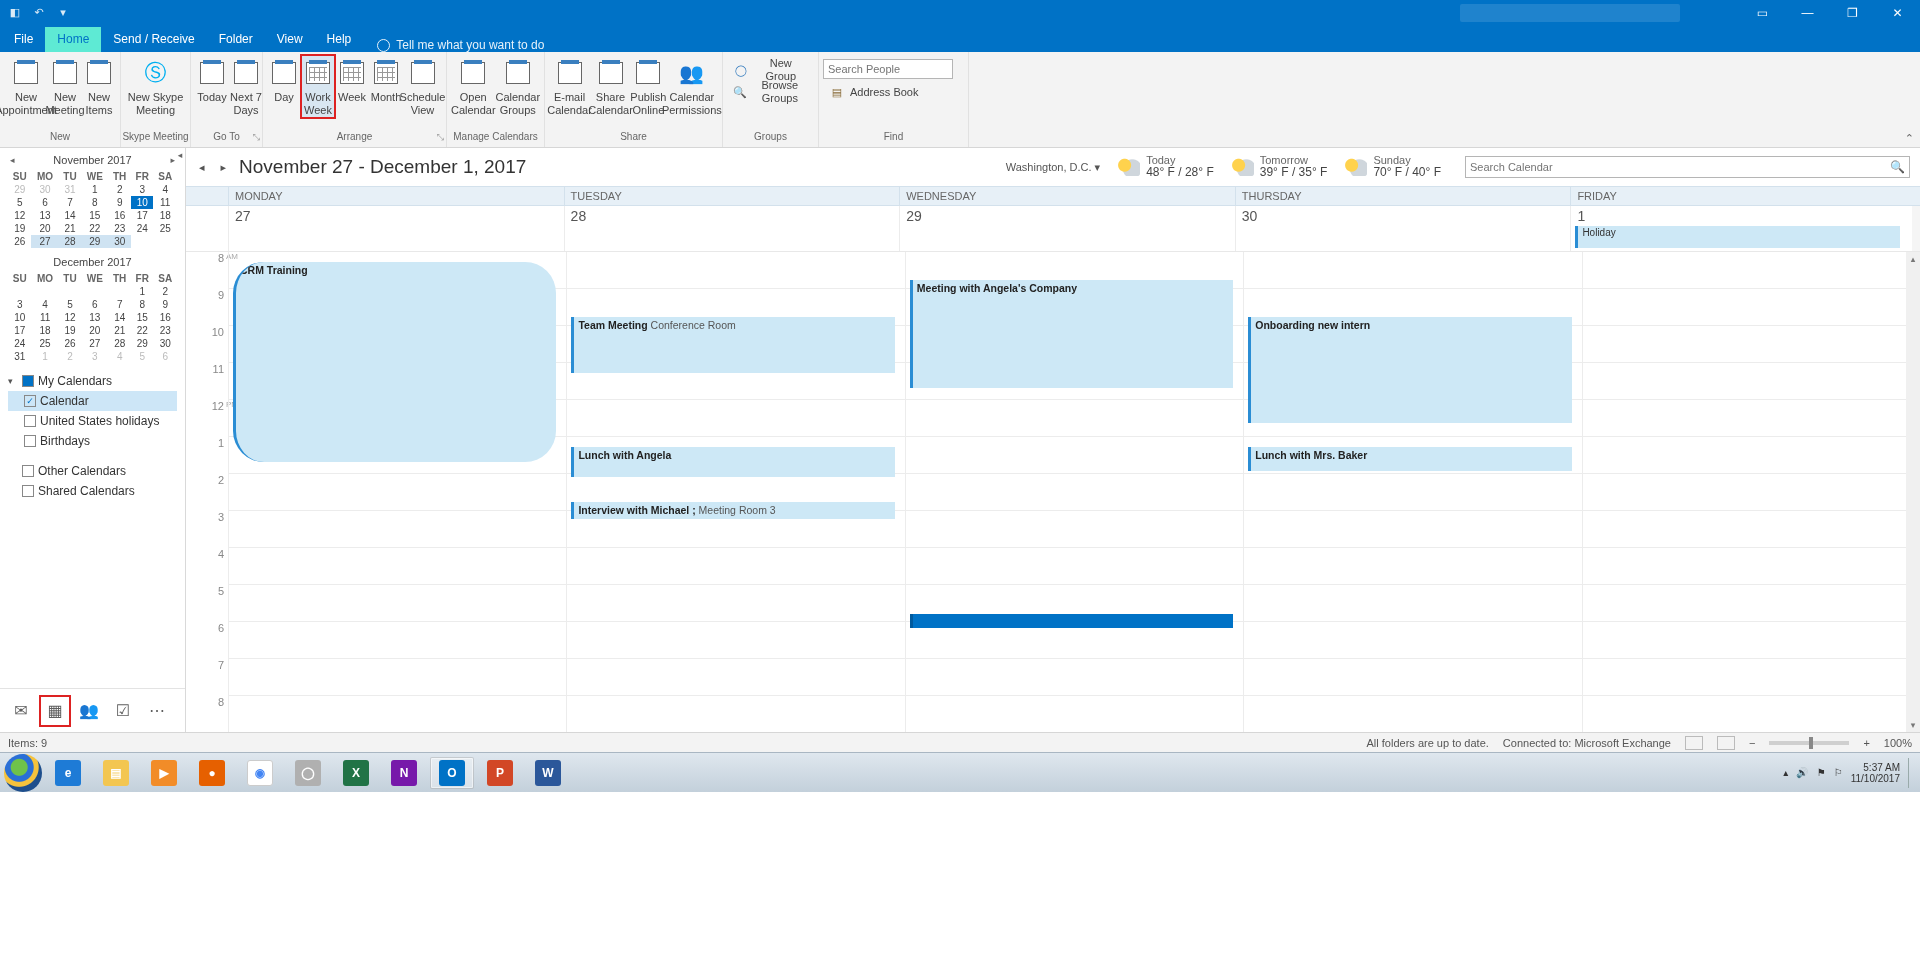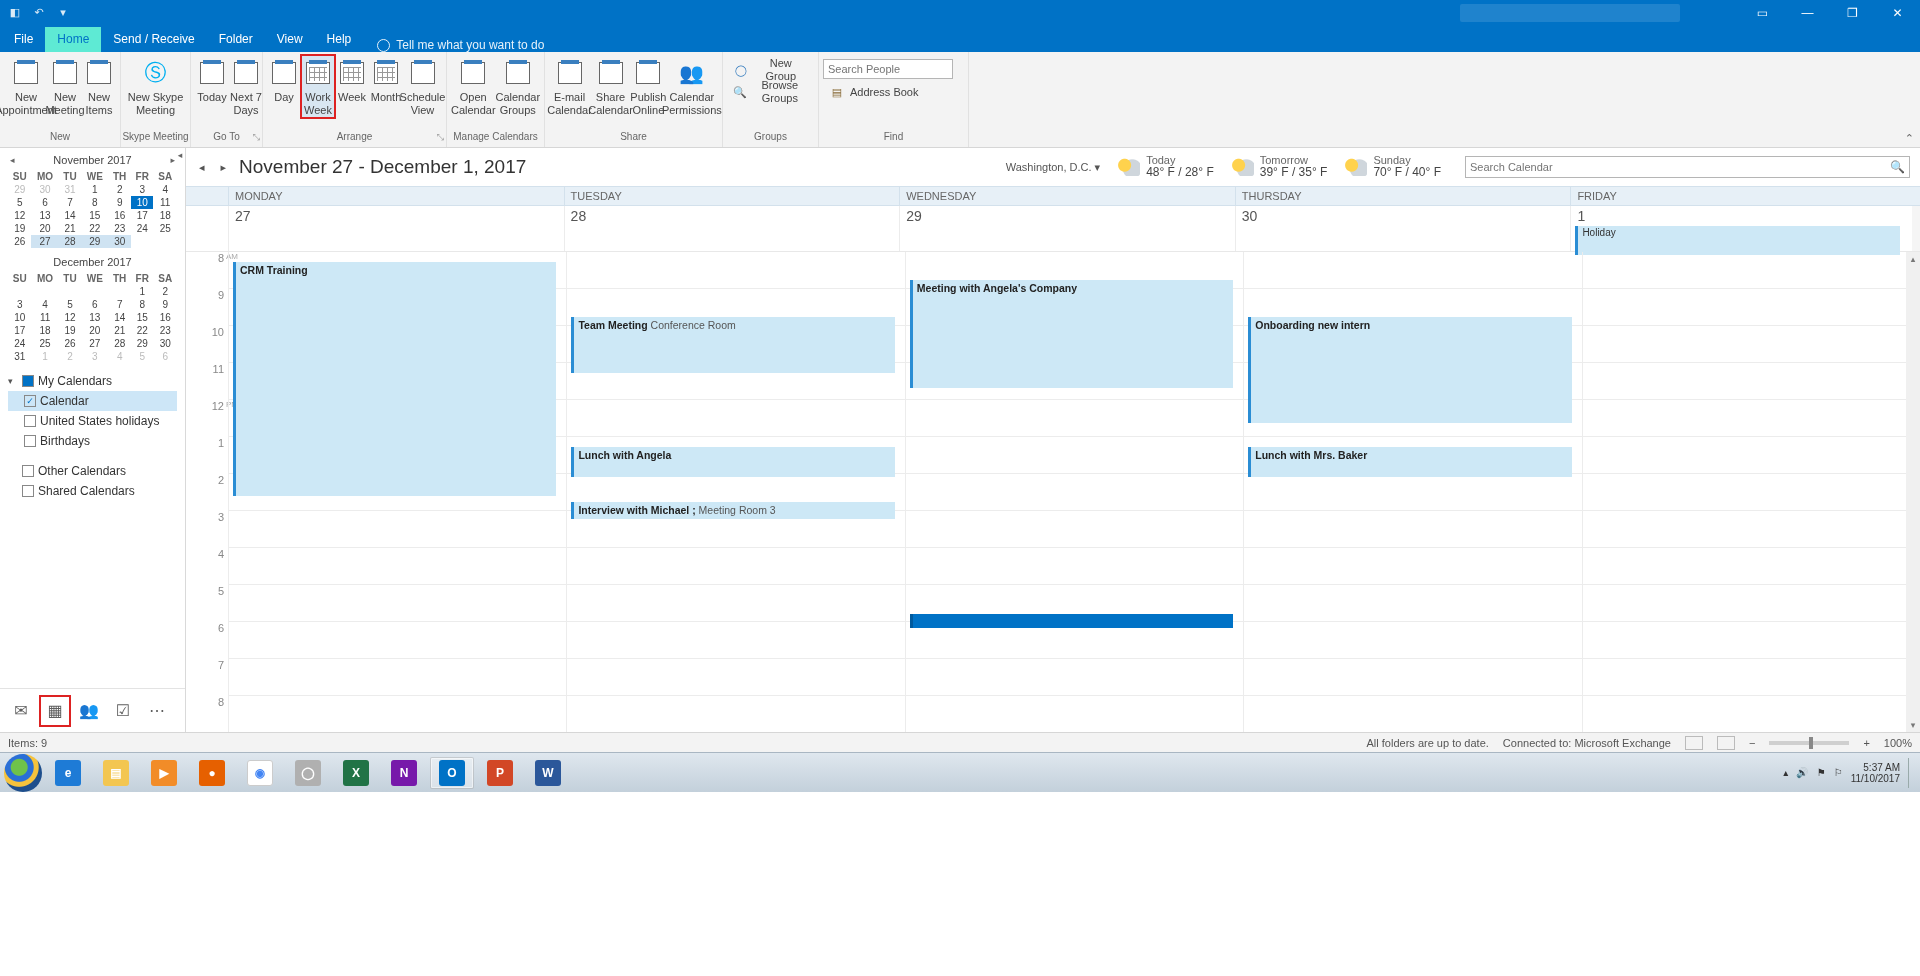--- a/index.html
+++ b/index.html
@@ -81,21 +81,21 @@
 .weather .wlbl .t { color: #444; font-size: 12px; }
 .cal-search { width: 445px; height: 22px; border: 1px solid #b5b5b5; display: flex; align-items: center; padding: 0 4px; margin-left: 14px; }
 .cal-search input { flex: 1; border: none; outline: none; font-size: 11px; color: #666; }
 .cal-search .mag { font-size: 12px; color: #666; }
 
 .day-hdr-row { display: flex; background: #e7f0f7; border-top: 1px solid #d3e1ec; border-bottom: 1px solid #d3e1ec; height: 20px; }
 .gutter { width: 42px; }
 .day-hdr { flex: 1; font-size: 11px; color: #666; padding: 3px 6px; border-left: 1px solid #d3e1ec; }
 .date-row { display: flex; height: 46px; background: #fff; border-bottom: 1px solid #e8e8e8; }
 .date-cell { flex: 1; border-left: 1px solid #ececec; padding: 2px 6px; font-size: 14px; color: #555; position: relative; }
-.allday { position: absolute; left: 4px; right: 6px; top: 20px; height: 29px; background: #cde8f6; border-left: 3px solid #2a8dd4; font-size: 10px; padding: 1px 4px; color: #333; }
+.allday { position: absolute; left: 4px; right: 6px; top: 20px; height: 22px; background: #cde8f6; border-left: 3px solid #2a8dd4; font-size: 10px; padding: 1px 4px; color: #333; }
 
 .grid-wrap { flex: 1; position: relative; overflow: hidden; }
 .grid-scroll { position: absolute; inset: 0; overflow-y: hidden; }
 .grid { display: flex; position: relative; }
 .time-col { width: 42px; }
 .time-lbl { height: 37px; text-align: right; padding-right: 4px; font-size: 11px; color: #888; position: relative; }
 .time-lbl .ampm { font-size: 8px; color: #aaa; position: absolute; top: 0; right: -10px; }
 .days { flex: 1; display: flex; position: relative; }
 .day-col { flex: 1; border-left: 1px solid #ececec; position: relative; }
 .hour-line { height: 37px; border-bottom: 1px solid #ececec; }
@@ -596,21 +596,21 @@
                 <div class="hour-line"></div>
                 <div class="hour-line"></div>
                 <div class="hour-line"></div>
                 <div class="hour-line"></div>
                 <div class="hour-line"></div>
                 <div class="hour-line"></div>
                 <div class="hour-line"></div>
                 <div class="hour-line"></div>
                 <div class="hour-line"></div>
                 <div class="hour-line"></div>
-                <div class="event" style="top: 10px; height: 234px;"><span class="et">CRM Training</span></div>
+                <div class="event" style="top: 10px; height: 200px; border-radius: 31px;"><span class="et">CRM Training</span></div>
               </div>
               <div class="day-col">
                 <div class="hour-line"></div>
                 <div class="hour-line"></div>
                 <div class="hour-line"></div>
                 <div class="hour-line"></div>
                 <div class="hour-line"></div>
                 <div class="hour-line"></div>
                 <div class="hour-line"></div>
                 <div class="hour-line"></div>
@@ -648,21 +648,21 @@
                 <div class="hour-line"></div>
                 <div class="hour-line"></div>
                 <div class="hour-line"></div>
                 <div class="hour-line"></div>
                 <div class="hour-line"></div>
                 <div class="hour-line"></div>
                 <div class="hour-line"></div>
                 <div class="hour-line"></div>
                 <div class="hour-line"></div>
                 <div class="event" style="top: 65px; height: 106px;"><span class="et">Onboarding new intern</span></div>
-                <div class="event" style="top: 195px; height: 30px;"><span class="et">Lunch with Mrs. Baker</span></div>
+                <div class="event" style="top: 195px; height: 24px;"><span class="et">Lunch with Mrs. Baker</span></div>
               </div>
               <div class="day-col">
                 <div class="hour-line"></div>
                 <div class="hour-line"></div>
                 <div class="hour-line"></div>
                 <div class="hour-line"></div>
                 <div class="hour-line"></div>
                 <div class="hour-line"></div>
                 <div class="hour-line"></div>
                 <div class="hour-line"></div>

